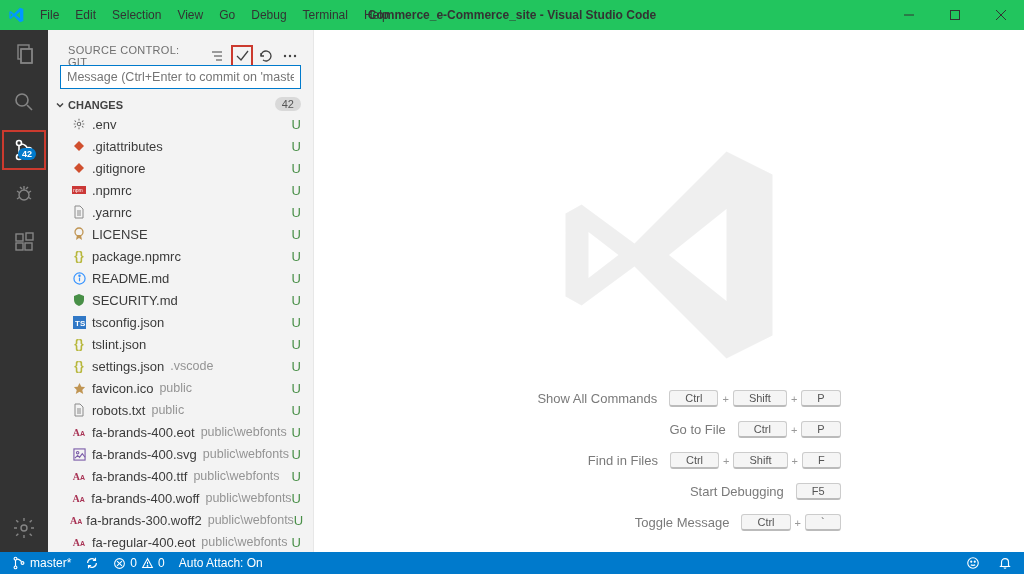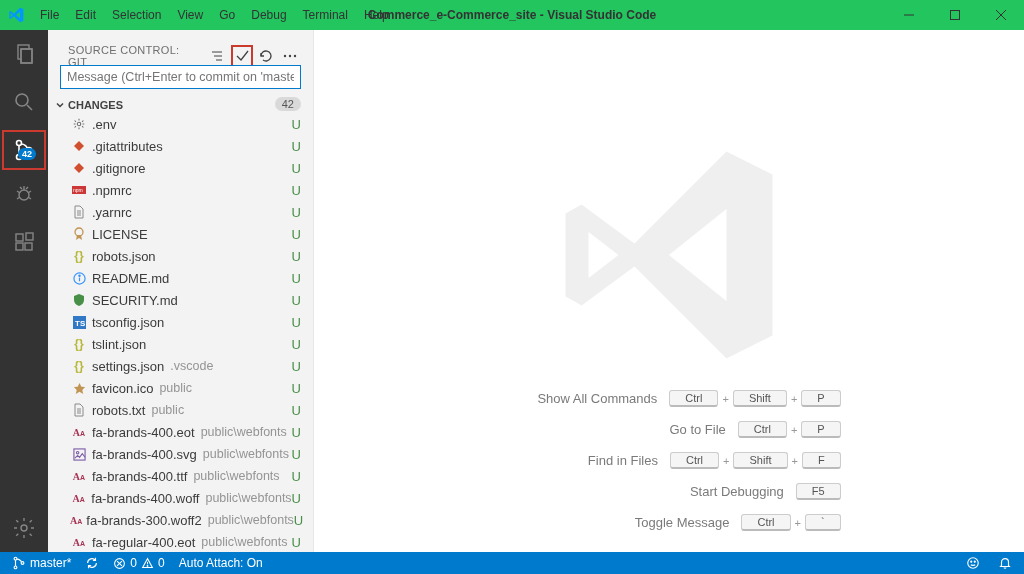--- a/index.html
+++ b/index.html
@@ -258,21 +258,21 @@
             </svg>
           </span>
     <span class="fname">LICENSE</span>
 
     <span class="status">U</span>
   </div>
         <div class="change-row">
     <span class="ficon">
             <span style="color:#b7b73b;font-weight:700;font-size:12px">{}</span>
           </span>
-    <span class="fname">robots.json</span>
+    <span class="fname">package.npmrc</span>
 
     <span class="status">U</span>
   </div>
         <div class="change-row">
     <span class="ficon">
             <svg width="13" height="13" viewBox="0 0 14 14" fill="none" stroke="#3794ff" stroke-width="1.3">
               <circle cx="7" cy="7" r="6"></circle>
               <line x1="7" y1="6" x2="7" y2="10"></line>
               <circle cx="7" cy="4" r="0.7" fill="#3794ff"></circle>
             </svg>

